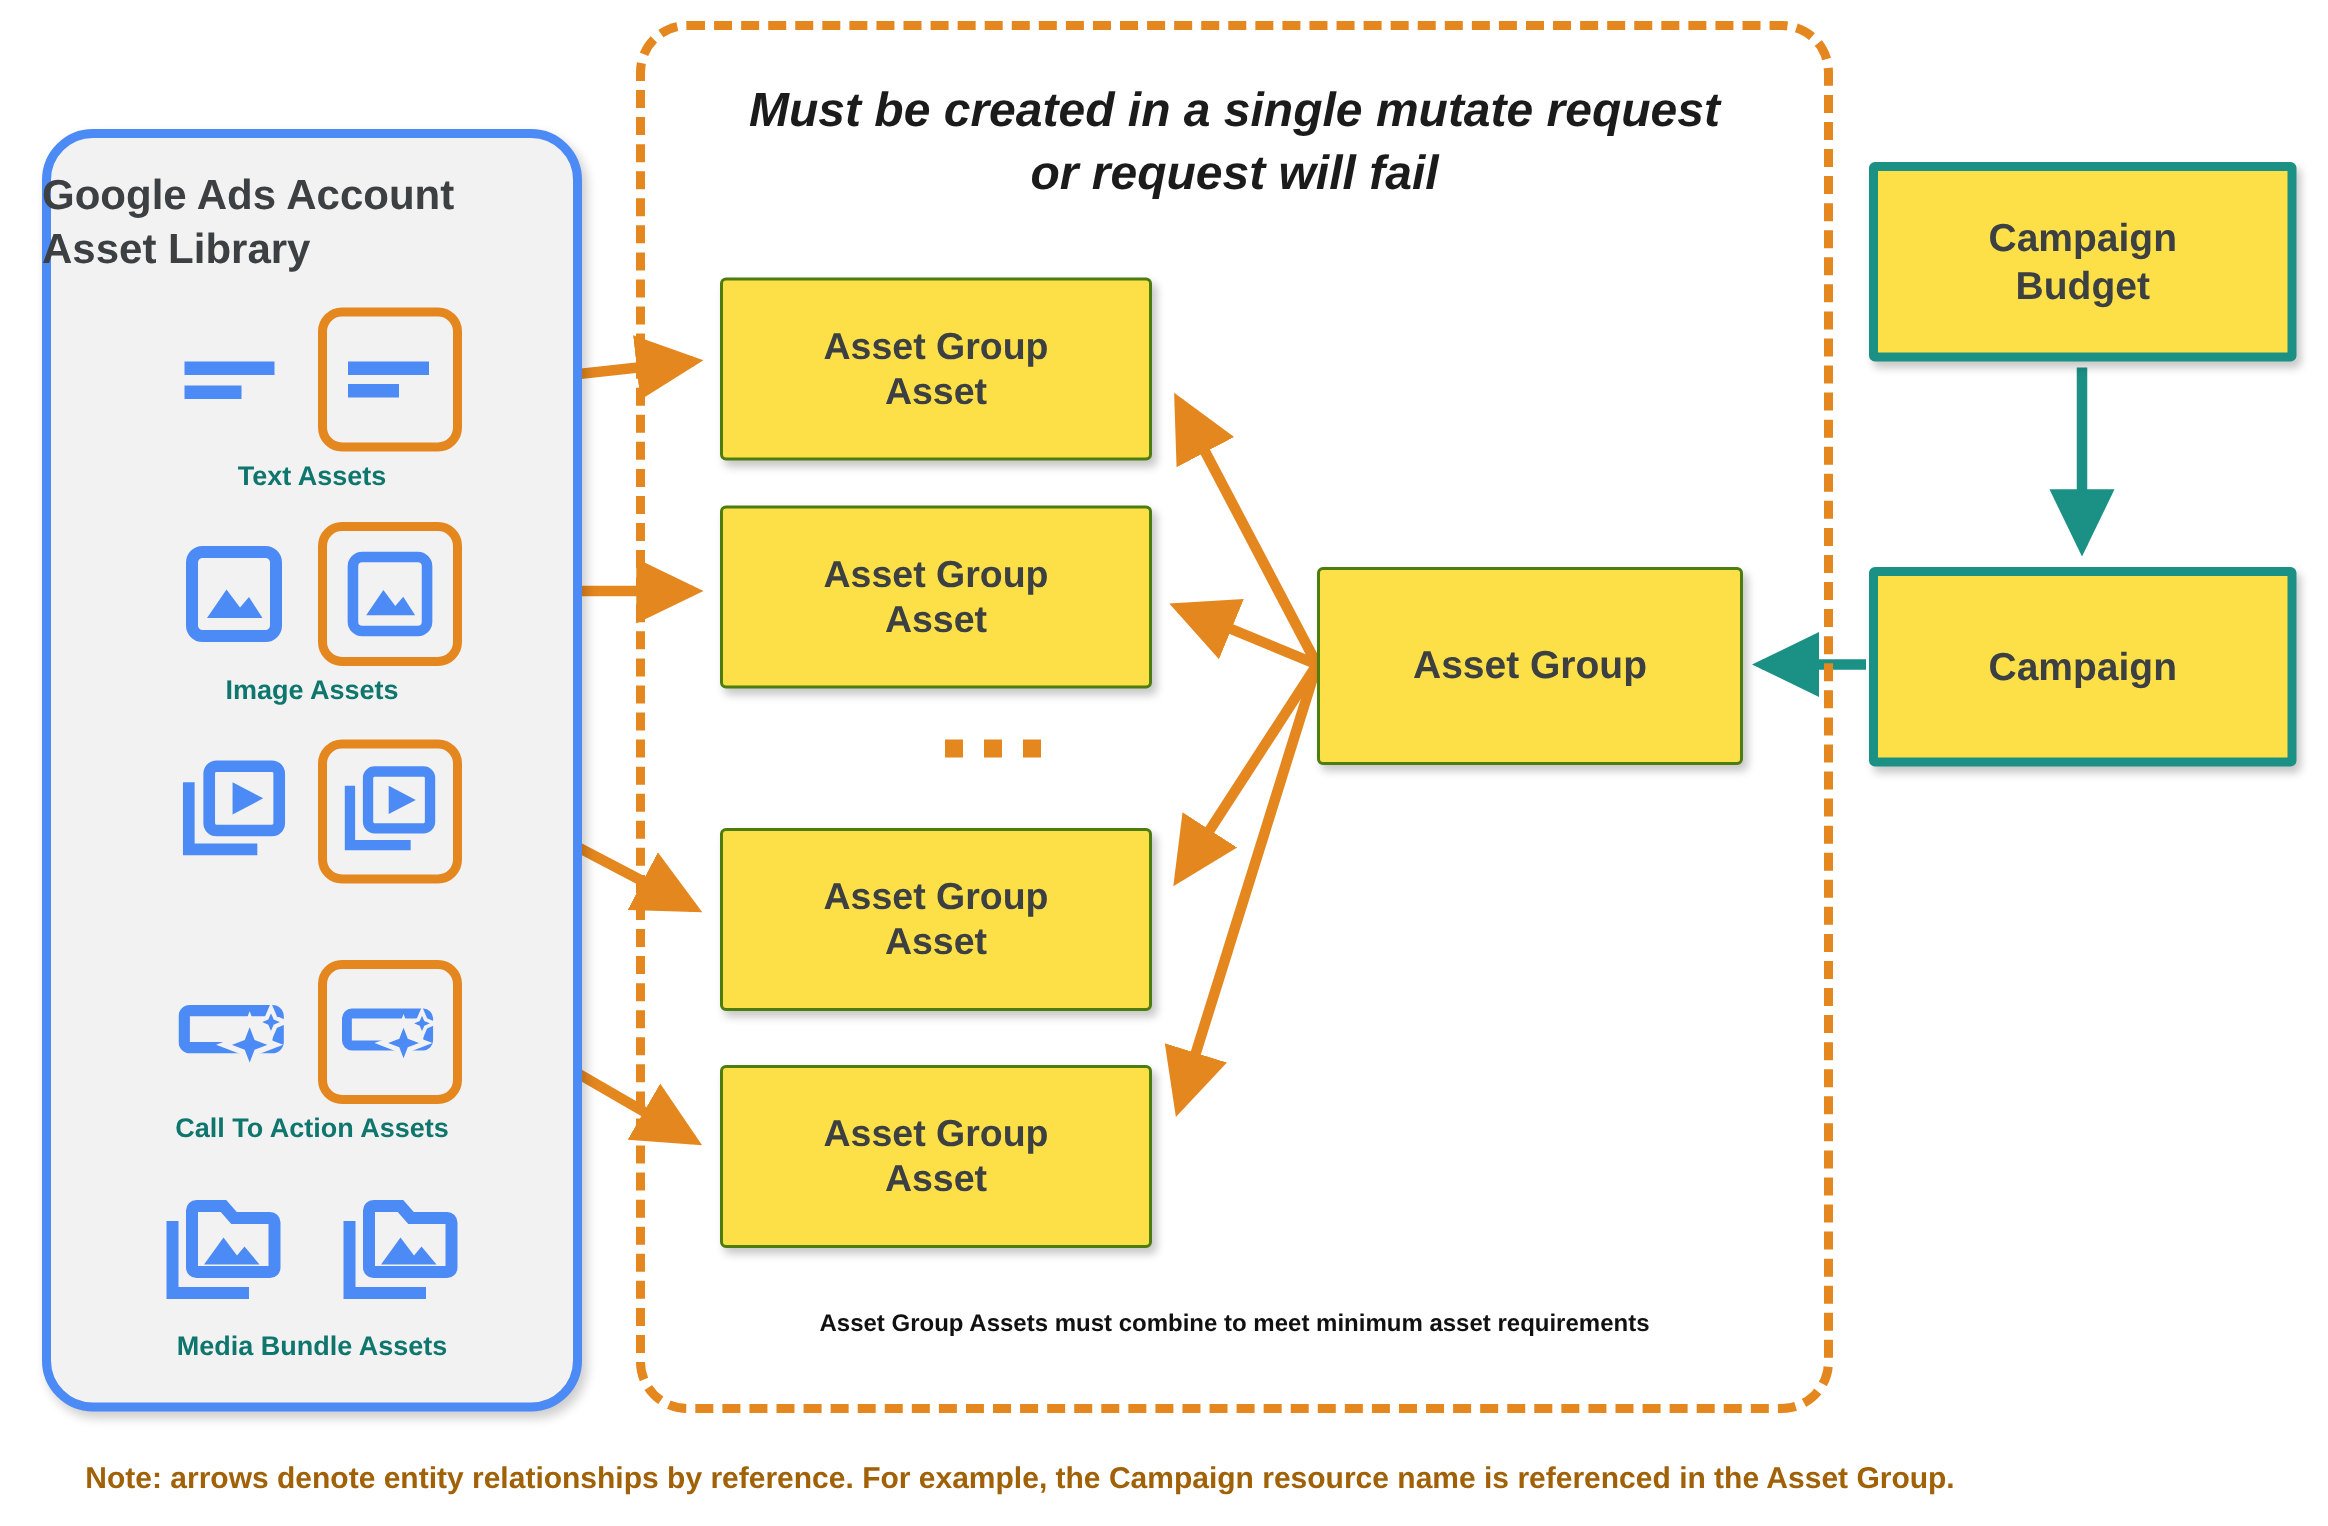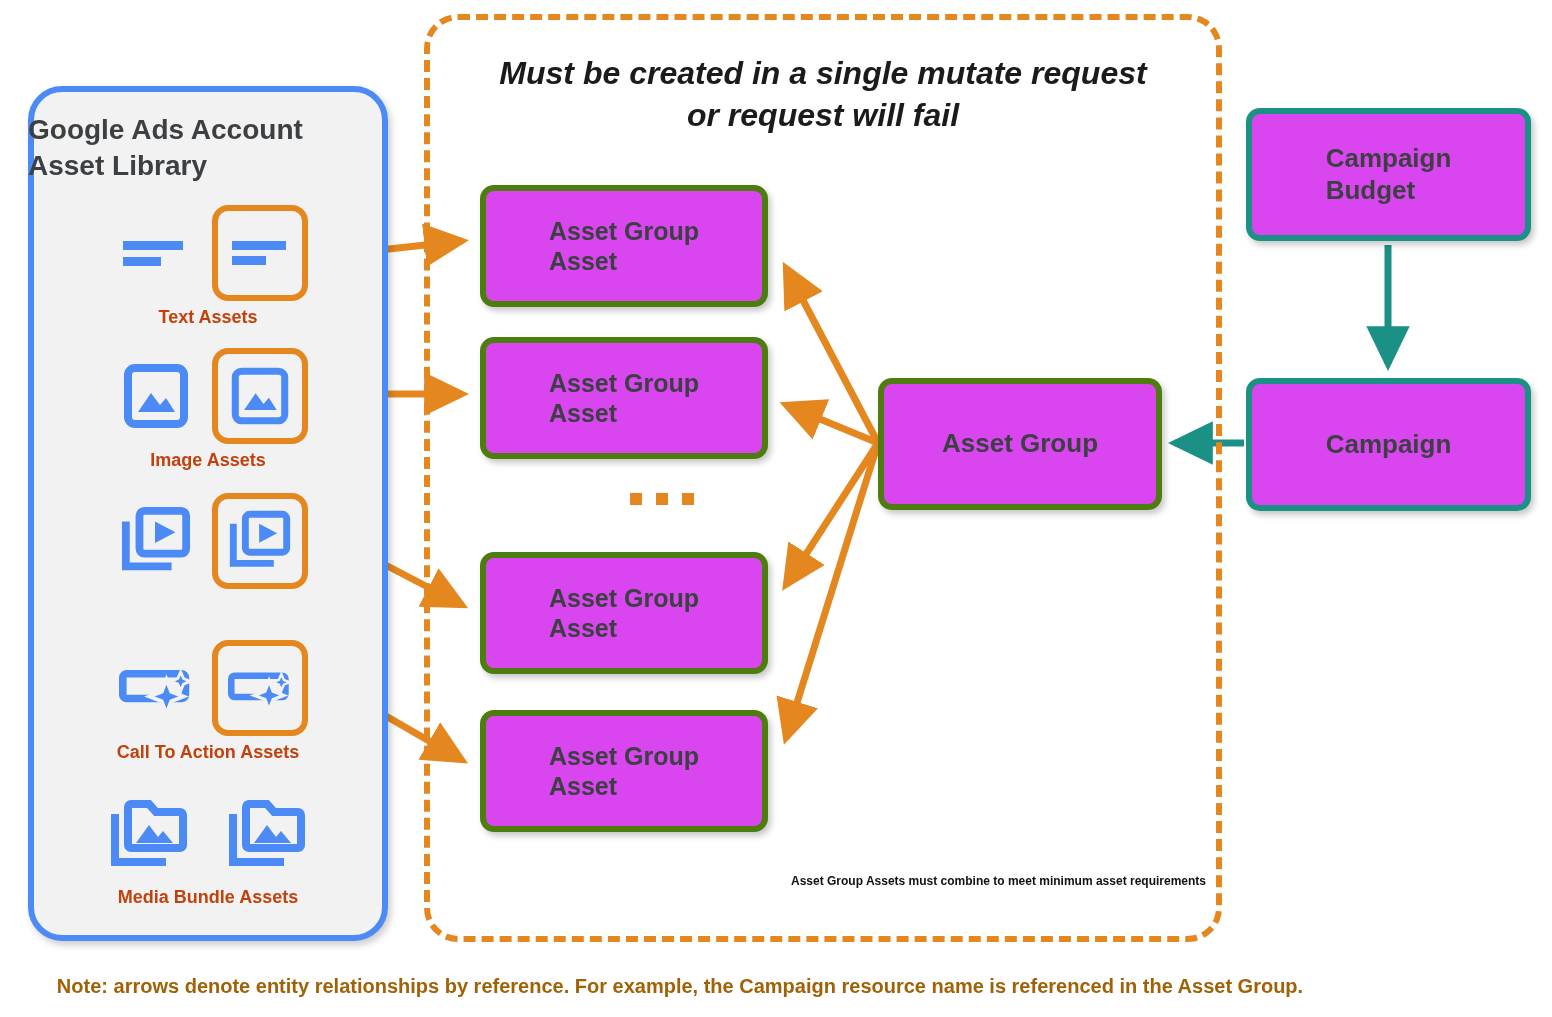--- a/index.html
+++ b/index.html
@@ -24,31 +24,32 @@
     position: absolute;
     left: 0; top: 0;
     width: 1552px;
     height: 1017px;
     pointer-events: none;
   }
   
   .node {
     position: absolute;
     box-sizing: border-box;
-    background: #d946ef;
+    background: #fde047;
     display: flex;
     align-items: center;
     justify-content: center;
+    text-align: center;
     color: #3c4043;
     font-weight: 700;
     line-height: 1.22;
-    border-radius: 14px;
+    border-radius: 4px;
     box-shadow: 3px 4px 6px rgba(0,0,0,0.22);
   }
-  .node.orange { border: 6px solid #4d7c0f; }
+  .node.orange { border: 2px solid #4d7c0f; }
   .node.teal   { border: 6px solid #1A9184; }
 
   
   #library {
     position: absolute;
     left: 28px;
     top: 86px;
     width: 360px;
     height: 855px;
     box-sizing: border-box;
@@ -89,21 +90,21 @@
     box-sizing: border-box;
   }
   .icon-slot.highlighted {
     border: 6px solid #E5871F;
     border-radius: 16px;
   }
   .asset-caption {
     margin-top: 6px;
     font-size: 18px;
     font-weight: 700;
-    color: #c2410c;
+    color: #0f766e;
   }
 
   
   #mutate-box {
     position: absolute;
     left: 424px;
     top: 14px;
     width: 798px;
     height: 928px;
     box-sizing: border-box;
@@ -120,22 +121,22 @@
     font-style: italic;
     font-weight: 700;
     color: #1b1b1b;
     line-height: 1.30;
   }
   #mutate-footnote {
     position: absolute;
     left: 440px;
     top: 874px;
     width: 766px;
-    text-align: right;
-    font-size: 12px;
+    text-align: center;
+    font-size: 16px;
     font-weight: 700;
     color: #111111;
   }
   .ellipsis {
     position: absolute;
     display: flex;
     gap: 14px;
   }
   .ellipsis i {
     display: block;

